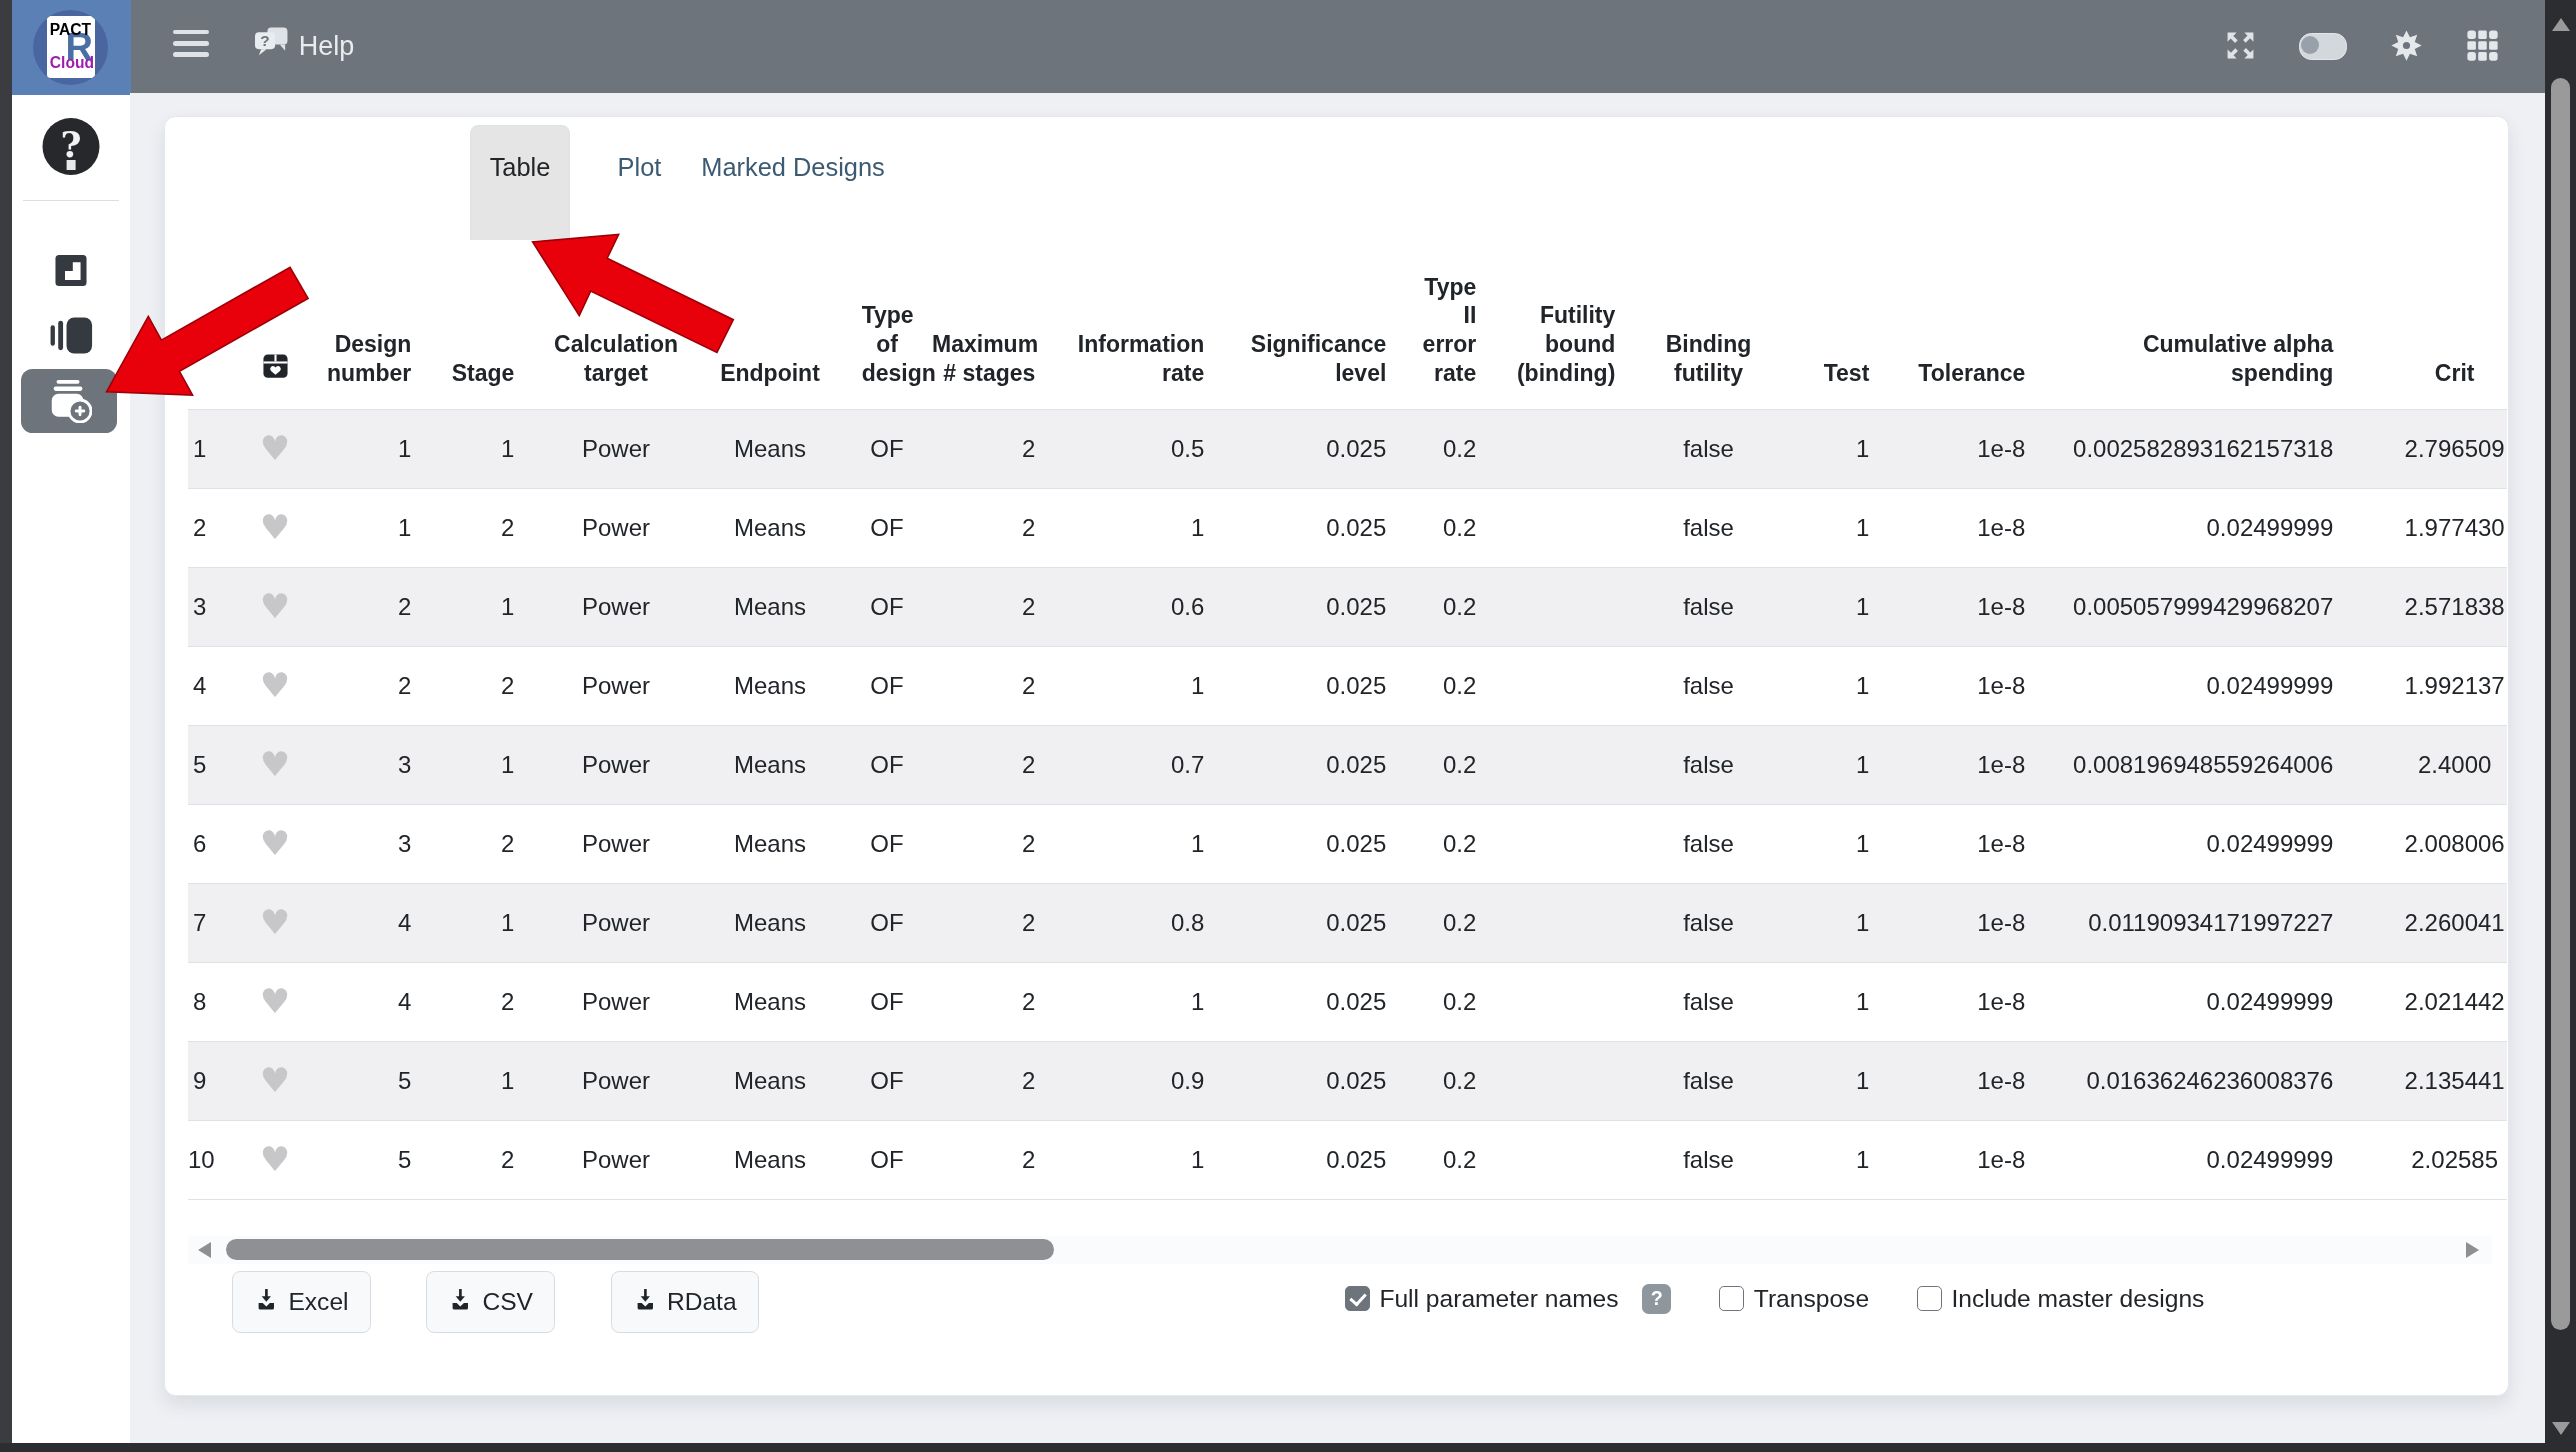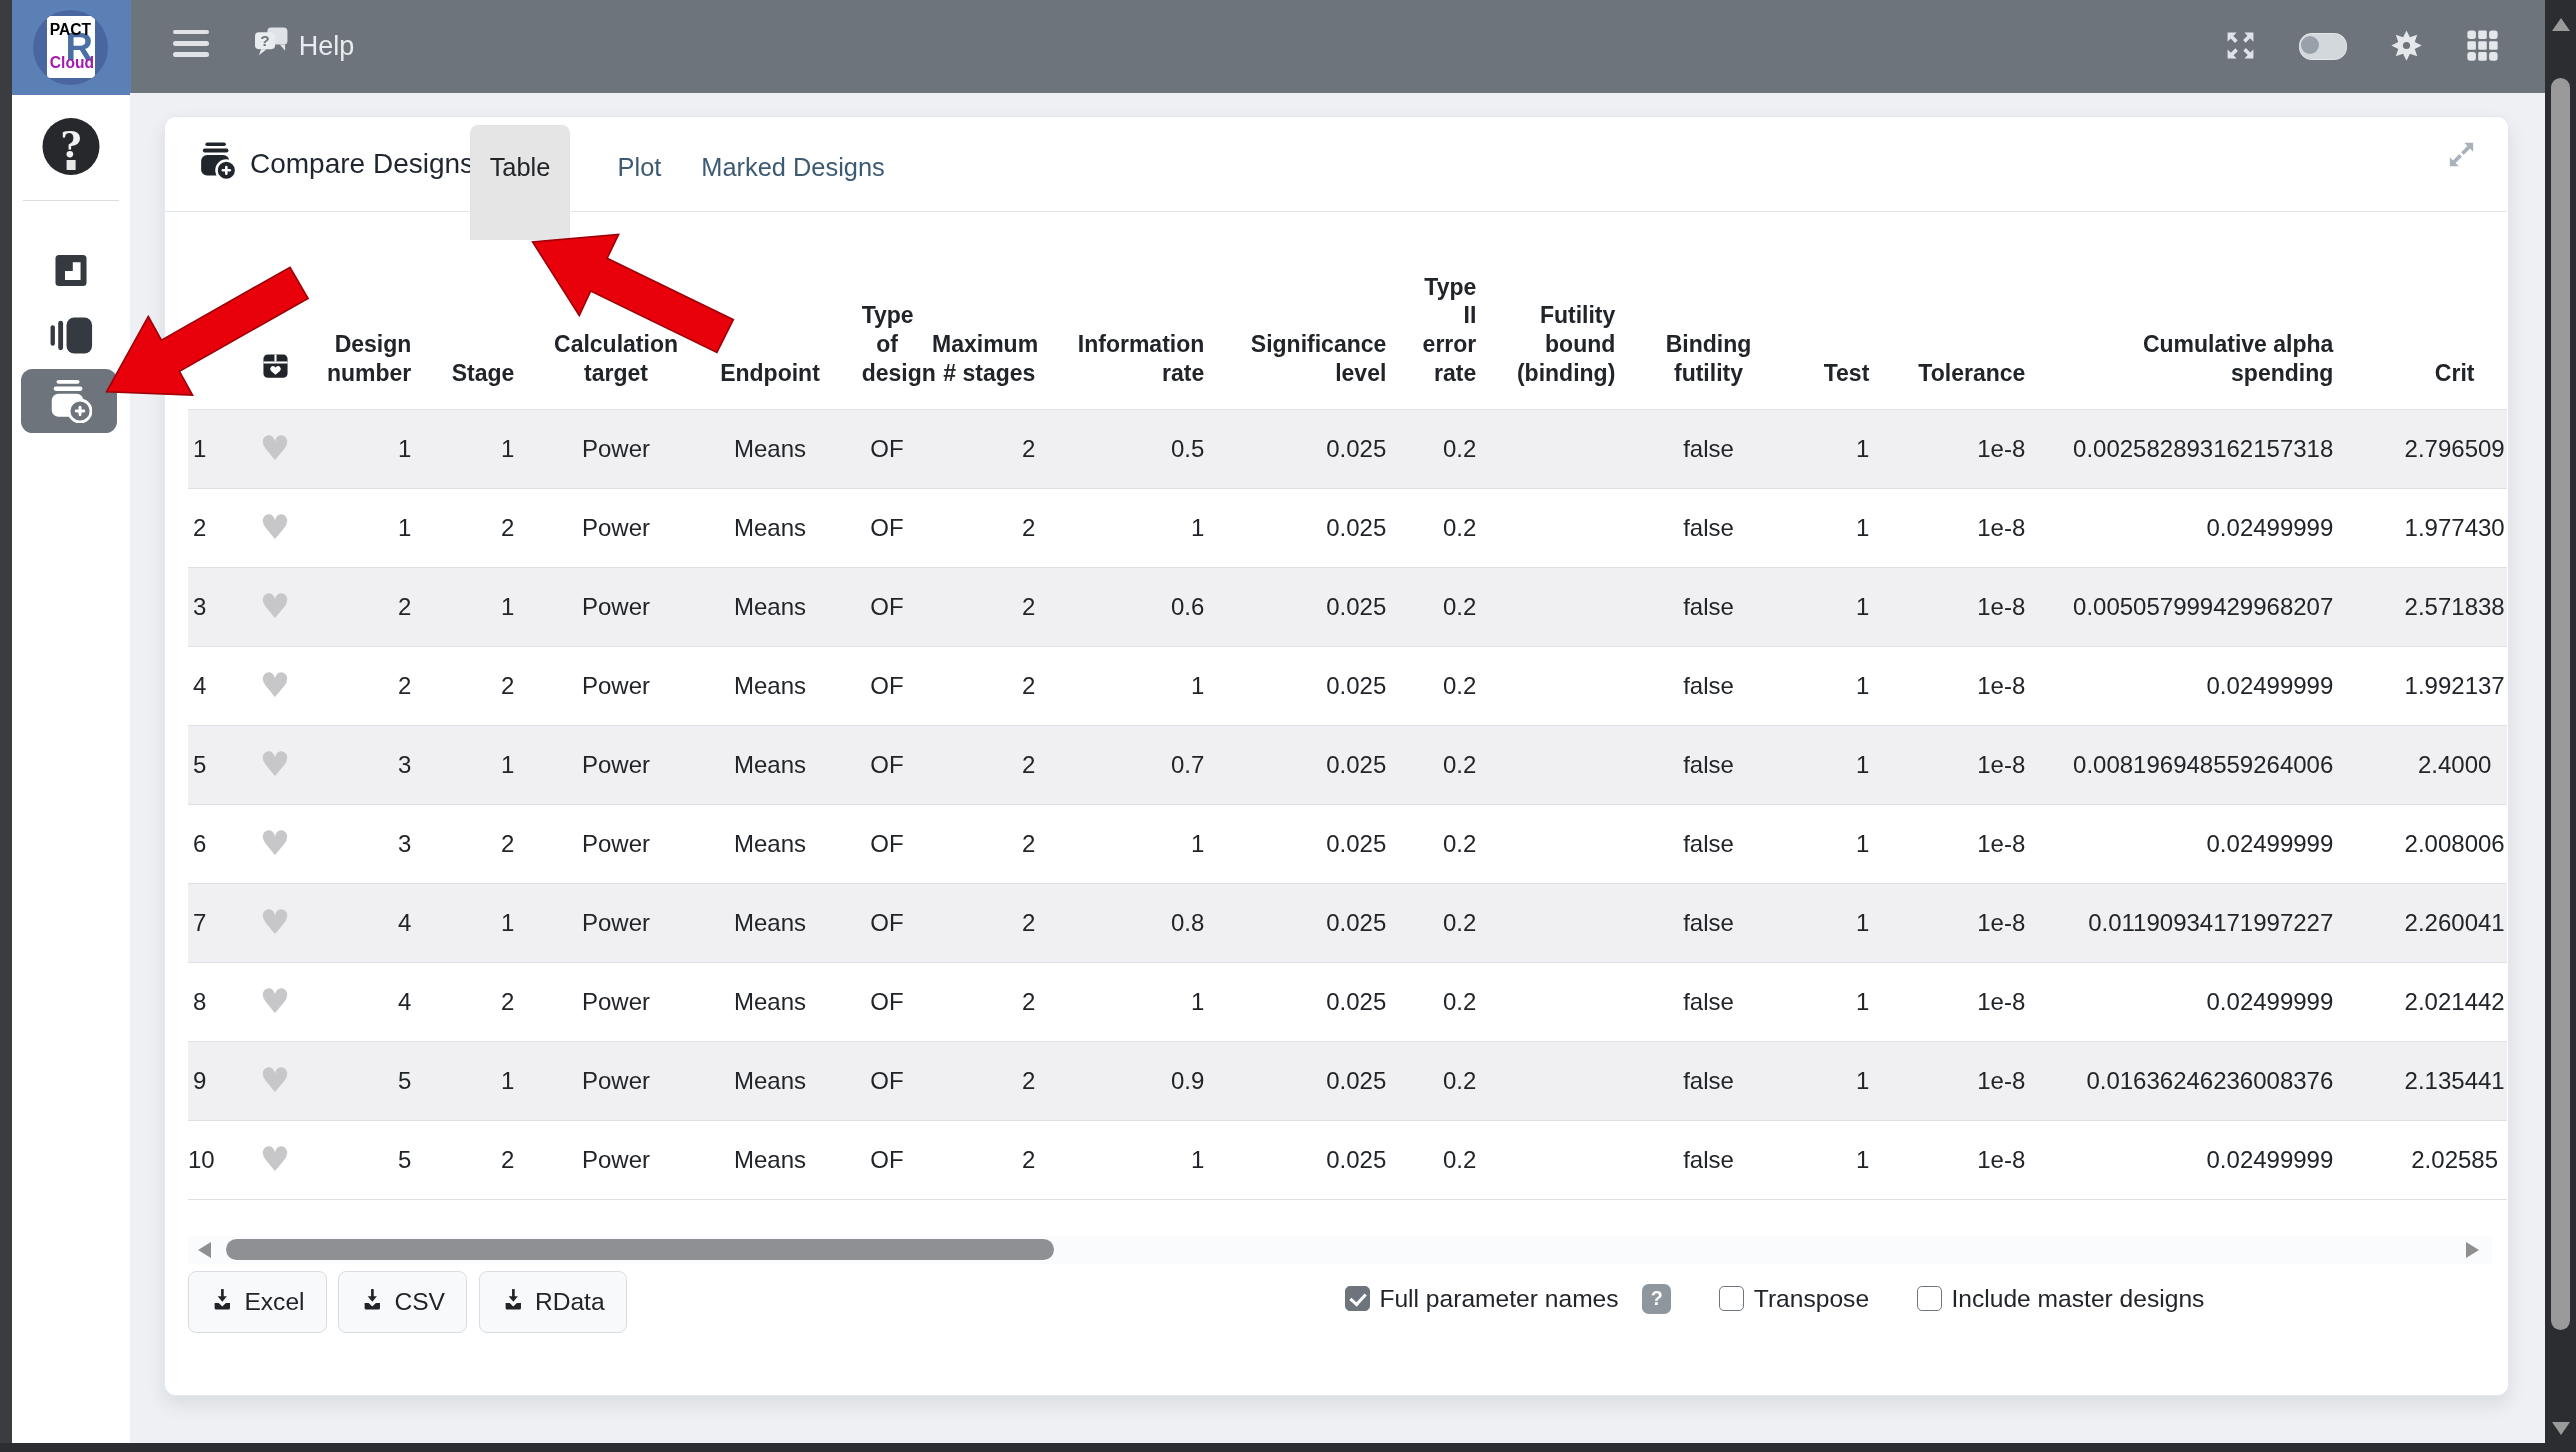--- a/index.html
+++ b/index.html
@@ -69,21 +69,21 @@
 
   
   .hscroll{position:absolute;left:23px;top:1119px;width:2304px;height:28px;background:#fafbfc;}
   .hthumb{position:absolute;left:38px;top:3.3px;width:828px;height:21px;border-radius:10.7px;background:#8f9094;cursor:grab;}
   .harrow{position:absolute;width:0;height:0;top:5.7px;cursor:pointer;}
   .harrow.left{left:9.8px;border-top:8.2px solid transparent;border-bottom:8.2px solid transparent;border-right:13px solid #8f8f8f;}
   .harrow.right{right:13px;border-top:8.2px solid transparent;border-bottom:8.2px solid transparent;border-left:13px solid #8f8f8f;}
 
   
   .exports{position:absolute;left:23px;top:1154px;display:flex;gap:11.5px;}
-  .exp-btn{display:flex;align-items:center;gap:9.8px;height:62px;padding:0 21px;background:#f8f9fa;border:0.8px solid #d6dce1;border-radius:8.2px;font-size:24.6px;color:#212529;cursor:pointer;font-family:"Liberation Sans",sans-serif;}
+  .exp-btn{display:flex;align-items:center;gap:9.8px;height:62px;padding:0 21px;background:#f8f9fa;border:0.8px solid #d6dce1;border-radius:8.2px;font-size:24.6px;color:#212529;cursor:pointer;font-family:"Liberation Sans",sans-serif;margin-left:44px;}
   .options{position:absolute;left:1170px;top:1167px;display:flex;align-items:center;gap:38px;}
   .chk{display:flex;align-items:center;gap:9.8px;font-size:24.6px;color:#212529;cursor:pointer;margin-left:10px;}
   .box{width:24.6px;height:24.6px;border-radius:4.9px;border:1.6px solid #6d747c;background:#fff;box-sizing:border-box;position:relative;}
   .box.checked{background:#6d747c;border-color:#6d747c;}
   .box.checked::after{content:"";position:absolute;left:6.6px;top:2.5px;width:6.6px;height:12.3px;border:solid #fff;border-width:0 3.3px 3.3px 0;transform:rotate(42deg);}
   .qbadge{width:29.5px;height:29.5px;border-radius:6.6px;background:#8f979e;color:#fff;font-size:19.7px;font-weight:bold;display:flex;align-items:center;justify-content:center;margin-left:-14.7px;cursor:pointer;}
 
   .arrows-overlay{position:absolute;left:0;top:0;width:2576px;height:1453px;pointer-events:none;z-index:60;}
 </style>
 </head>
@@ -193,43 +193,20 @@
           <rect x="34" y="30" width="3" height="11" rx="1.5" fill="#ffffff"></rect>
         </svg>
       </span>
     </button>
   </div>
 
   <div class="main">
     <div class="card">
       <div class="table-clip">
 
-        <div class="card-head">
-          <div class="panel-title">
-            <span>
-              <svg width="41" height="41" viewBox="0 0 48 48">
-                <rect x="11" y="3" width="24" height="4" rx="2" fill="#21262c"></rect>
-                <rect x="8" y="10" width="30" height="4.5" rx="2.2" fill="#21262c"></rect>
-                <rect x="6" y="17.5" width="33" height="24" rx="7" fill="#21262c"></rect>
-                <circle cx="35.5" cy="35.5" r="11.5" fill="#21262c" stroke="#ffffff" stroke-width="3"></circle>
-                <rect x="30" y="34" width="11" height="3" rx="1.5" fill="#ffffff"></rect>
-                <rect x="34" y="30" width="3" height="11" rx="1.5" fill="#ffffff"></rect>
-              </svg>
-            </span>
-            <span>Compare Designs</span>
-          </div>
-          <button class="expand-btn">
-            <svg width="33" height="33" viewBox="0 0 24 24">
-              <g fill="#a9b1ba">
-                <path d="M14 3.5 h6.5 V10 l-2.3-2.3 -4.6 4.6 -1.9-1.9 4.6-4.6 z"></path>
-                <path d="M10 20.5 H3.5 V14 l2.3 2.3 4.6-4.6 1.9 1.9 -4.6 4.6 z"></path>
-              </g>
-            </svg>
-          </button>
-        </div>
 
         <div class="tab active">Table</div>
         <div class="tab plain plot">Plot</div>
         <div class="tab plain marked">Marked Designs</div>
 
         <table class="dtable" id="designs-table">
             <colgroup>
               <col style="width: 38px;">
               <col style="width: 98px;">
               <col style="width: 107px;">

